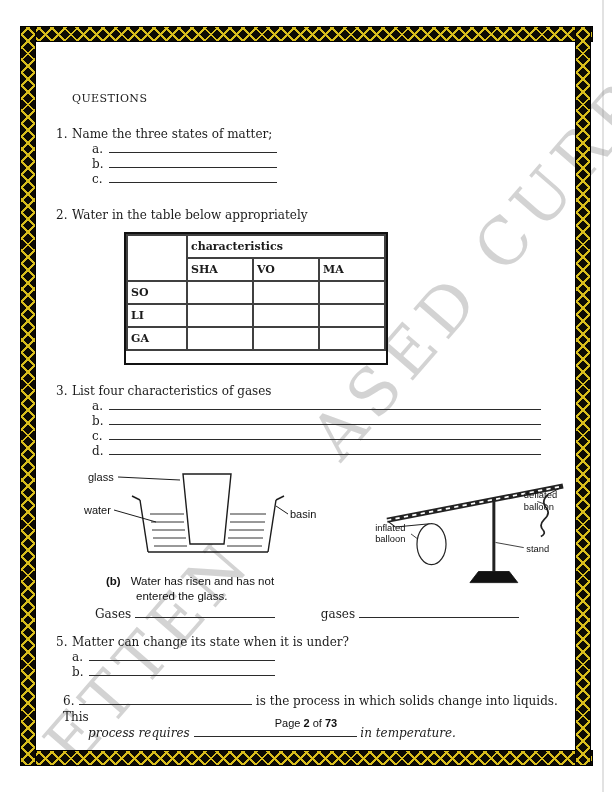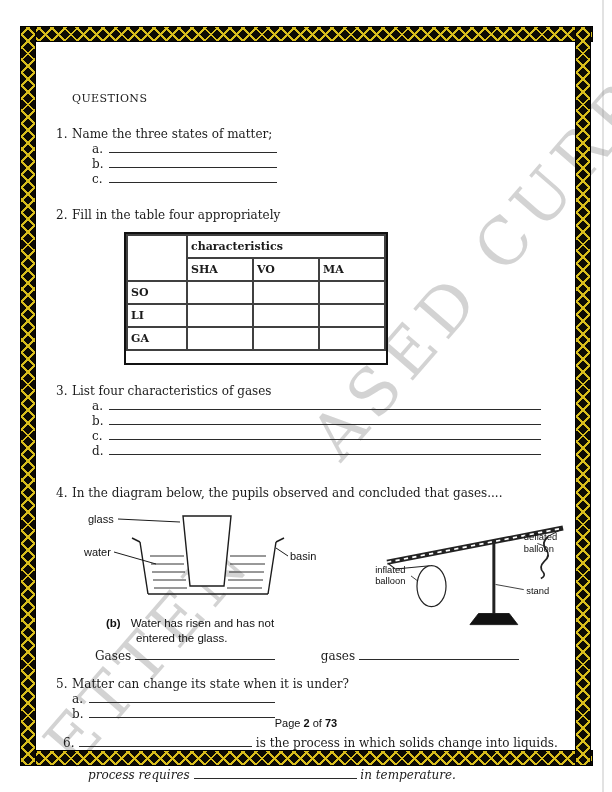--- a/index.html
+++ b/index.html
@@ -95,21 +95,21 @@
       <span class="qnum">1.</span><span>Name the three states of matter;</span>
     </div>
     <div class="ablist">
       <div><span class="ablet">a.</span> <span class="bl" style="width:168px;"></span></div>
       <div><span class="ablet">b.</span> <span class="bl" style="width:168px;"></span></div>
       <div><span class="ablet">c.</span> <span class="bl" style="width:168px;"></span></div>
     </div>
 
     
     <div class="qline mt22">
-      <span class="qnum">2.</span><span>Fill in the table four appropriately</span>
+      <span class="qnum">2.</span><span>Water in the table below appropriately</span>
     </div>
 
     <div class="tbl-wrap">
       <table class="chars">
         <colgroup>
             <col style="width:60px">
             <col style="width:66px">
             <col style="width:66px">
             <col style="width:66px">
           </colgroup>
@@ -150,23 +150,20 @@
       <span class="qnum">3.</span><span>List four characteristics of gases</span>
     </div>
     <div class="ablist">
       <div><span class="ablet">a.</span> <span class="bl" style="width:432px;"></span></div>
       <div><span class="ablet">b.</span> <span class="bl" style="width:432px;"></span></div>
       <div><span class="ablet">c.</span> <span class="bl" style="width:432px;"></span></div>
       <div><span class="ablet">d.</span> <span class="bl" style="width:432px;"></span></div>
     </div>
 
     
-    <div class="qline mt28">
-      <span class="qnum">4.</span><span>In the diagram below, the pupils observed and concluded that gases....</span>
-    </div>
 
     <div class="diagrams">
 
       <div class="dia-left">
         <svg width="250" height="100" viewBox="0 0 250 100">
           <g stroke="#1c1c1c" stroke-width="1.4" fill="none">
 
             <polygon points="103,8 151,8 144,78 110,78" fill="#ffffff"></polygon>
 
             <path d="M60,34 L68,86"></path>

